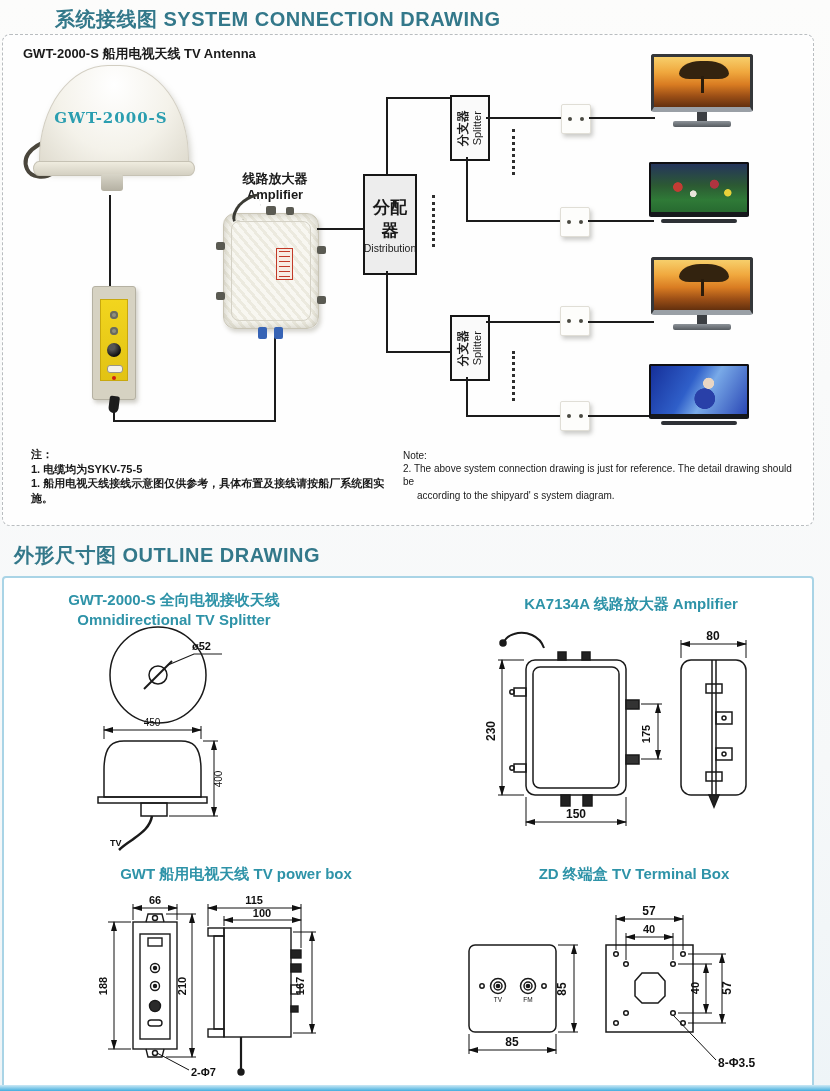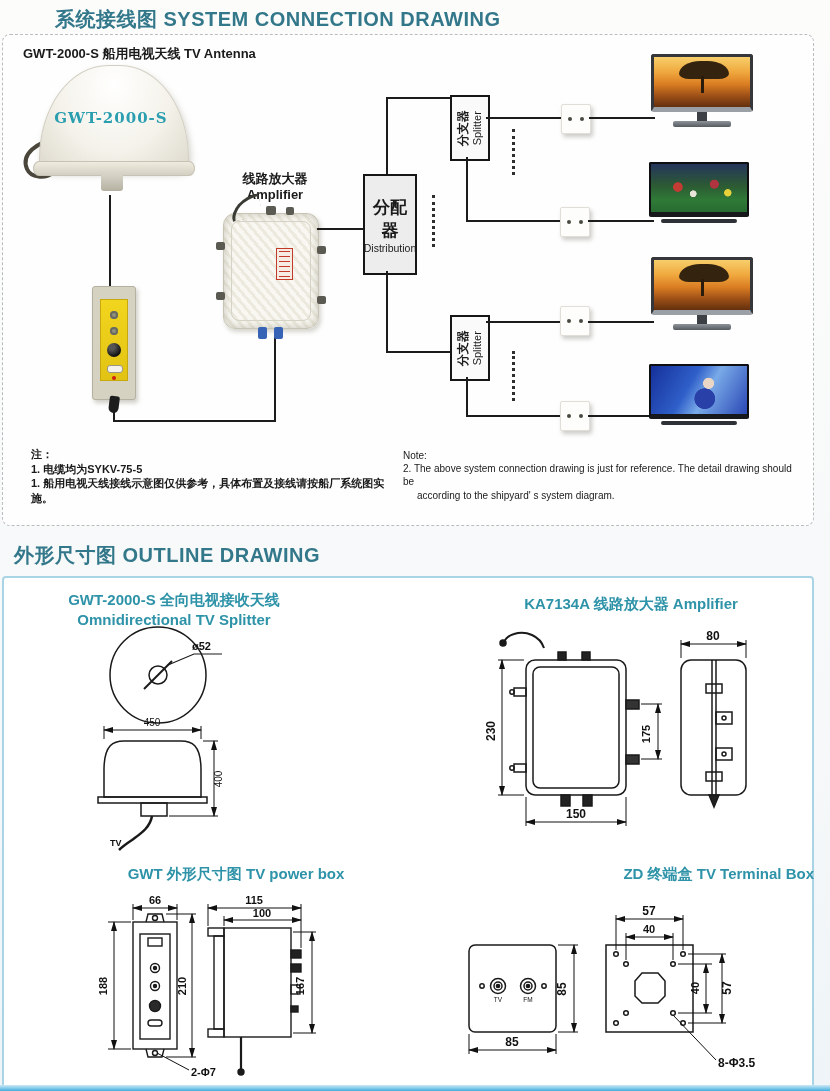--- a/index.html
+++ b/index.html
@@ -319,21 +319,21 @@
         <path d="M280,32 L280,14"></path>
       <path d="M215,18 L280,18" marker-start="url(#aB)" marker-end="url(#aB)"></path>
     </g>
     <text x="29" y="105" font-size="12" font-weight="bold" text-anchor="middle" transform="rotate(-90 29 105)">230</text>
     <text x="184" y="108" font-size="11" font-weight="bold" text-anchor="middle" transform="rotate(-90 184 108)">175</text>
     <text x="110" y="192" font-size="12" font-weight="bold" text-anchor="middle">150</text>
     <text x="247" y="14" font-size="12" font-weight="bold" text-anchor="middle">80</text>
   </svg>
 
   <div class="otitle" style="left:52px;top:286px;width:360px;">
-    <div>GWT 外形尺寸图 TV power box</div>
+    <div>GWT 船用电视天线 TV power box</div>
   </div>
 
   <svg style="left:52px;top:312px;" width="370" height="192" viewBox="0 0 370 192">
     <defs>
       <marker id="aC" markerWidth="10" markerHeight="8" refX="9" refY="3" orient="auto-start-reverse" markerUnits="userSpaceOnUse">
         <path d="M0,0 L10,3 L0,6 Z" fill="#111"></path>
       </marker>
     </defs>
     <g stroke="#1a1a1a" fill="none" stroke-width="1.4">
       <rect x="77" y="32" width="44" height="127"></rect>
@@ -382,21 +382,21 @@
     </g>
     <text x="99" y="14" font-size="11" font-weight="bold" text-anchor="middle">66</text>
     <text x="51" y="96" font-size="11" font-weight="bold" text-anchor="middle" transform="rotate(-90 51 96)">188</text>
     <text x="130" y="96" font-size="11" font-weight="bold" text-anchor="middle" transform="rotate(-90 130 96)">210</text>
     <text x="135" y="186" font-size="11" font-weight="bold">2-Φ7</text>
     <text x="198" y="14" font-size="11" font-weight="bold" text-anchor="middle">115</text>
     <text x="206" y="27" font-size="11" font-weight="bold" text-anchor="middle">100</text>
     <text x="248" y="96" font-size="11" font-weight="bold" text-anchor="middle" transform="rotate(-90 248 96)">167</text>
   </svg>
 
-  <div class="otitle" style="left:450px;top:286px;width:360px;text-align:right;">
+  <div class="otitle" style="left:450px;top:286px;width:360px;">
     <div>ZD 终端盒 TV Terminal Box</div>
   </div>
 
   <svg style="left:450px;top:312px;" width="360" height="192" viewBox="0 0 360 192">
     <defs>
       <marker id="aD" markerWidth="10" markerHeight="8" refX="9" refY="3" orient="auto-start-reverse" markerUnits="userSpaceOnUse">
         <path d="M0,0 L10,3 L0,6 Z" fill="#111"></path>
       </marker>
     </defs>
     <g stroke="#1a1a1a" fill="none" stroke-width="1.5">

